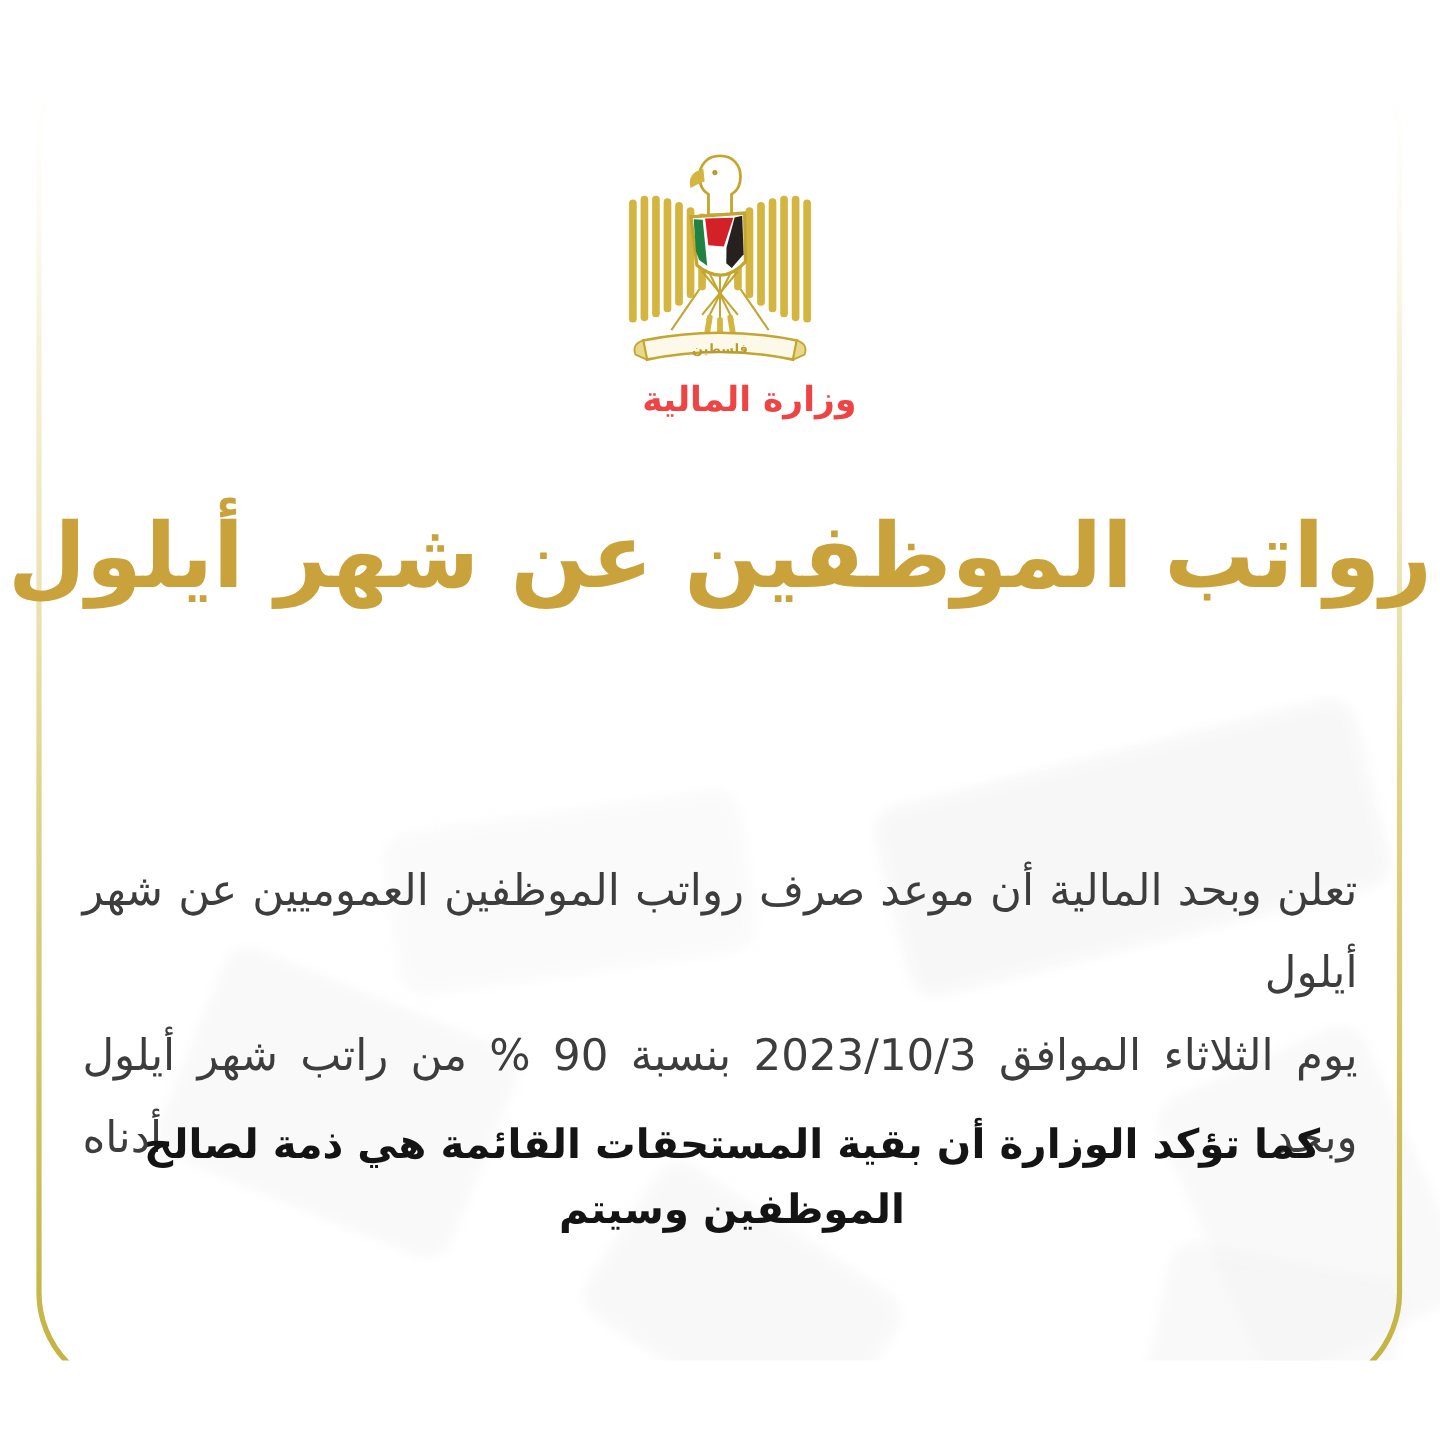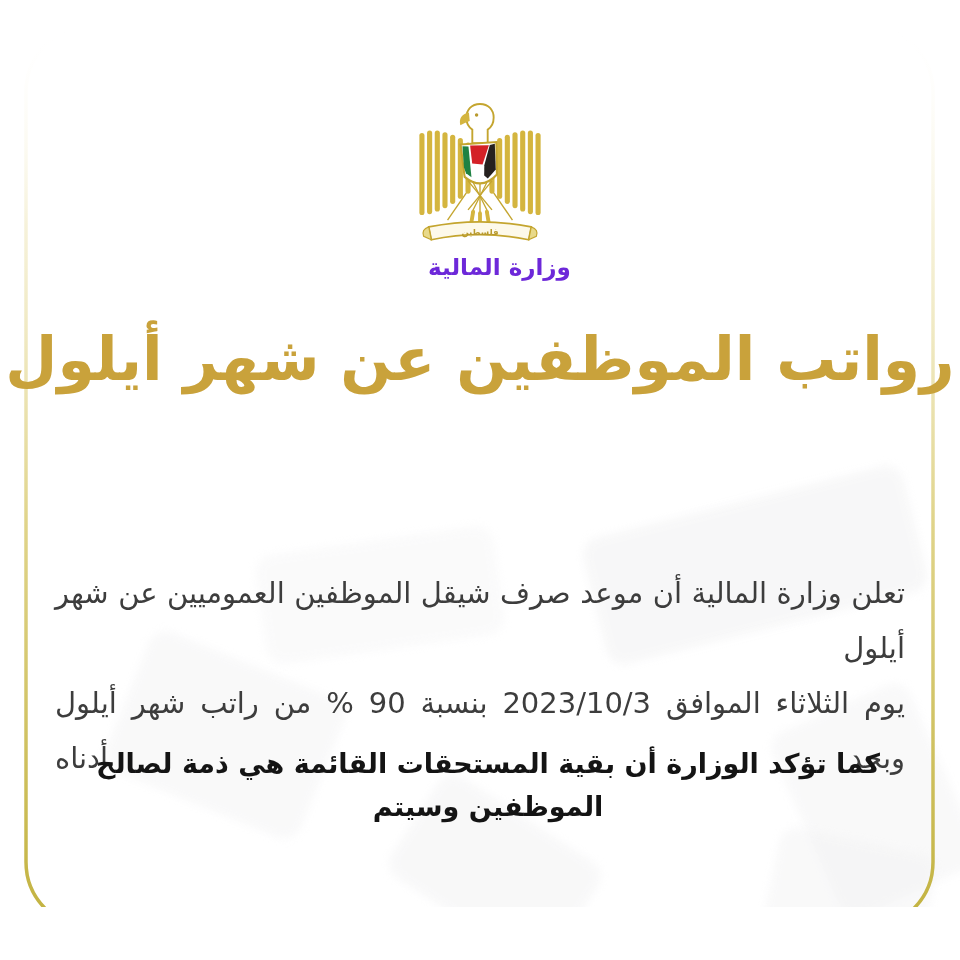--- a/index.html
+++ b/index.html
@@ -14,25 +14,25 @@
   .wm4{width:150px;height:200px;left:800px;top:700px;transform:rotate(-24deg);opacity:.45;}
   .wm5{width:240px;height:110px;left:260px;top:540px;transform:rotate(-8deg);opacity:.35;}
   .wm6{width:160px;height:110px;left:770px;top:840px;transform:rotate(12deg);opacity:.45;}
 
   
   .frame{position:absolute;left:0;top:0;width:960px;height:960px;pointer-events:none;}
 
   .emblem-wrap{position:absolute;left:0;right:0;top:92px;text-align:center;}
 
   .ministry-name{position:absolute;left:0;right:0;top:254px;text-align:center;
-    font-size:23px;font-weight:700;color:#6d28d9;letter-spacing:.5px;margin-left:39px;}
+    font-size:23px;font-weight:700;color:#ef4444;letter-spacing:.5px;margin-left:39px;}
 
   .headline{position:absolute;left:0;right:0;text-align:center;direction:rtl;
     color:#c9a23b;font-weight:800;}
-  .headline-1{top:324px;font-size:60px;}
+  .headline-1{top:336px;font-size:60px;}
   .headline-2{top:442px;font-size:60px;}
 
   .body-text{position:absolute;left:55px;right:55px;top:566px;direction:rtl;
     color:#3d3d3d;font-size:29px;line-height:55px;}
   .body-line{text-align:justify;text-align-last:justify;text-justify:inter-word;}
   .body-line-last{text-align:right;text-align-last:right;unicode-bidi:plaintext;}
 
   .note-text{position:absolute;left:86px;right:70px;top:742px;direction:rtl;
     color:#141414;font-size:27px;font-weight:700;line-height:43px;text-align:center;}
 </style>
@@ -112,21 +112,21 @@
         <text x="100" y="168" text-anchor="middle" font-size="10" font-weight="bold" fill="#b89a2e">فلسطين</text>
       </g>
     </svg>
   </div>
 
   <div class="ministry-name">وزارة المالية</div>
 
   <div class="headline headline-1">رواتب الموظفين عن شهر أيلول</div>
 
   <div class="body-text">
-    <div class="body-line">تعلن وزارة المالية أن موعد صرف شيقل الموظفين العموميين عن شهر أيلول</div>
+    <div class="body-line">تعلن وبحد المالية أن موعد صرف رواتب الموظفين العموميين عن شهر أيلول</div>
     <div class="body-line">يوم الثلاثاء الموافق 2023/10/3 بنسبة 90 % من راتب شهر أيلول وبحد أدناه</div>
   </div>
 
   <div class="note-text">
     <div>كما تؤكد الوزارة أن بقية المستحقات القائمة هي ذمة لصالح الموظفين وسيتم</div>
   </div>
 
 </div>
 
 </body></html>

